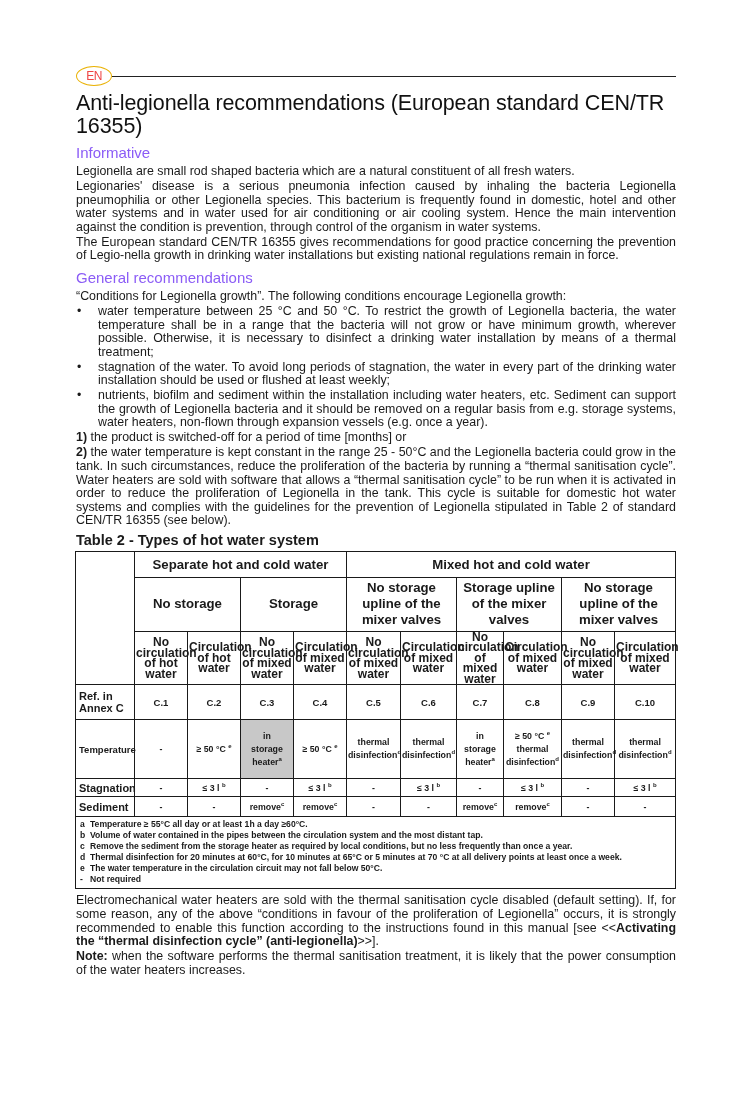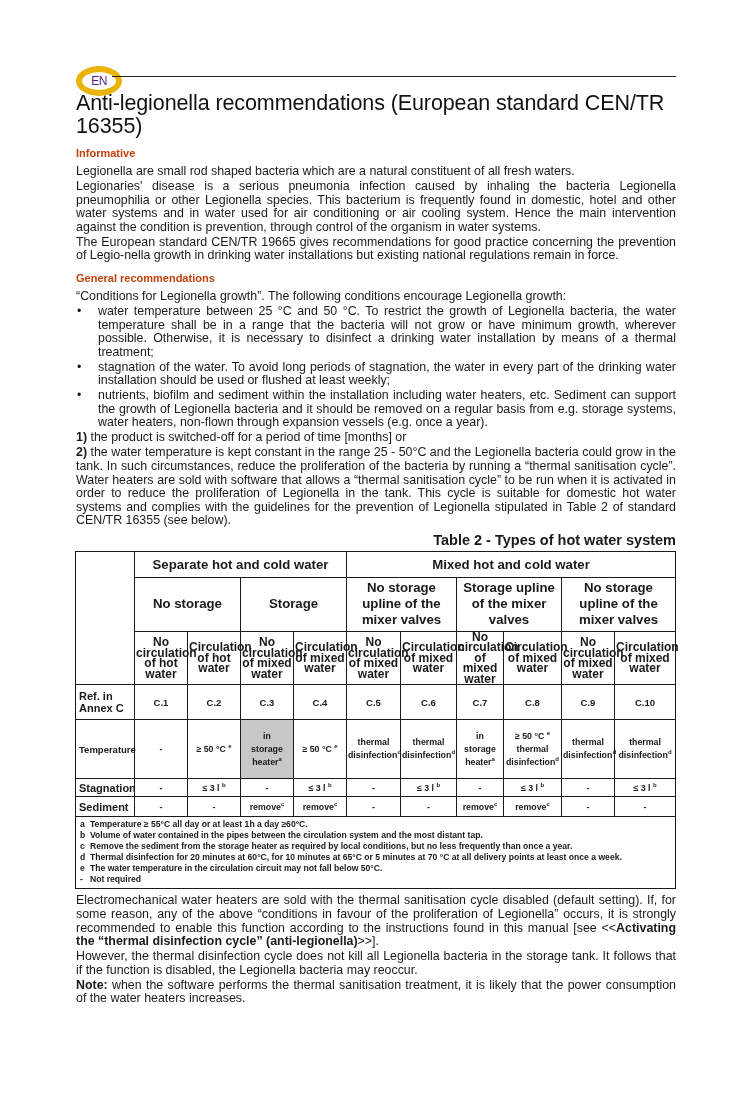--- a/index.html
+++ b/index.html
@@ -1,35 +1,35 @@
 <!DOCTYPE html>
 <html><head>
 <meta charset="utf-8">
 <style>
   html, body { margin:0; padding:0; background:#ffffff; }
   body { width:754px; height:1094px; position:relative; overflow:hidden;
          font-family:"Liberation Sans", sans-serif; color:#1a1a1a; }
   .page { position:absolute; left:76px; top:66px; width:600px; }
 
   .lang-row { position:relative; height:20px; }
-  .lang-badge { position:absolute; left:0; top:0; width:34px; height:18px; border:6px solid #eab308;
-                border-radius:50%; font-size:12px; line-height:18px; text-align:center; color:#4c1d95; letter-spacing:-0.5px; }
+  .lang-badge { position:absolute; left:0; top:0; width:34px; height:18px; border:1px solid #eab308;
+                border-radius:50%; font-size:12px; line-height:18px; text-align:center; color:#ef4444; letter-spacing:-0.5px; }
   .lang-line { position:absolute; left:36px; right:0; top:10px; border-top:1px solid #222; }
 
   h1 { font-size:21.5px; font-weight:normal; line-height:23px; margin:6px 0 6px 0; color:#111; letter-spacing:-0.1px; }
-  h2 { font-size:11px; font-weight:bold; margin:0 0 3px 0; line-height:18px; color:#c2410c; }
+  h2 { font-size:15px; font-weight:normal; margin:0 0 3px 0; line-height:18px; color:#8b5cf6; }
   p, li { font-size:12.4px; line-height:13.6px; margin:0; text-align:justify; }
   p { margin-bottom:1.4px; }
   .sec2 { margin-top:6px; }
   ul.bullets { list-style:none; padding:0; margin:1px 0 1px 0; }
   ul.bullets li { position:relative; padding-left:22px; margin-bottom:1.4px; }
   ul.bullets li .dot { position:absolute; left:1px; top:0; }
   b { font-weight:bold; }
 
-  .table-title { text-align:right; font-weight:bold; font-size:14.5px; margin:4px 0 2px 0; line-height:17px; }
+  .table-title { text-align:left; font-weight:bold; font-size:14.5px; margin:4px 0 2px 0; line-height:17px; }
 
   table.t2 { border-collapse:collapse; width:600px; margin-left:-1px; table-layout:fixed; }
   table.t2 td { border:1.6px solid #1a1a1a; text-align:center; font-weight:bold; padding:0 1px; color:#1a1a1a; }
   .th1 { font-size:13.2px; height:26px; }
   .th2 { font-size:13.2px; height:54px; line-height:16px; }
   .th3 { font-size:12px; line-height:10.5px; height:42px; }
   .rowlbl { text-align:left !important; padding-left:3px !important; font-size:11px; line-height:12px; }
   .r-ref td { height:34px; font-size:9.5px; }
   .r-temp td { height:58px; font-size:8.8px; line-height:13px; }
   .r-stag td { height:17px; font-size:8.8px; }
@@ -53,21 +53,21 @@
     <div class="lang-badge">EN</div>
     <div class="lang-line"></div>
   </div>
 
   <h1>Anti-legionella recommendations (European standard CEN/TR 16355)</h1>
 
   <section>
     <h2>Informative</h2>
     <p>Legionella are small rod shaped bacteria which are a natural constituent of all fresh waters.</p>
     <p>Legionaries' disease is a serious pneumonia infection caused by inhaling the bacteria Legionella pneumophilia or other Legionella species. This bacterium is frequently found in domestic, hotel and other water systems and in water used for air conditioning or air cooling system. Hence the main intervention against the condition is prevention, through control of the organism in water systems.</p>
-    <p>The European standard CEN/TR 19665 gives recommendations for good practice concerning the prevention of Legio-nella growth in drinking water installations but existing national regulations remain in force.</p>
+    <p>The European standard CEN/TR 16355 gives recommendations for good practice concerning the prevention of Legio-nella growth in drinking water installations but existing national regulations remain in force.</p>
   </section>
 
   <section class="sec2">
     <h2>General recommendations</h2>
     <p>“Conditions for Legionella growth”. The following conditions encourage Legionella growth:</p>
     <ul class="bullets">
       <li><span class="dot">•</span><span>water temperature between 25 °C and 50 °C. To restrict the growth of Legionella bacteria, the water temperature shall be in a range that the bacteria will not grow or have minimum growth, wherever possible. Otherwise, it is necessary to disinfect a drinking water installation by means of a thermal treatment;</span></li>
       <li><span class="dot">•</span><span>stagnation of the water. To avoid long periods of stagnation, the water in every part of the drinking water installation should be used or flushed at least weekly;</span></li>
       <li><span class="dot">•</span><span>nutrients, biofilm and sediment within the installation including water heaters, etc. Sediment can support the growth of Legionella bacteria and it should be removed on a regular basis from e.g. storage systems, water heaters, non-flown through expansion vessels (e.g. once a year).</span></li>
     </ul>
@@ -199,16 +199,15 @@
               <span class="note-key">-</span>
               <span>Not required</span>
             </div>
       </td>
     </tr>
   </tbody>
     </table>
 
   <section class="after">
     <p><span>Electromechanical water heaters are sold with the thermal sanitisation cycle disabled (default setting). If, for some reason, any of the above “conditions in favour of the proliferation of Legionella” occurs, it is strongly recommended to enable this function according to the instructions found in this manual [see &lt;&lt;</span><b>Activating the “thermal disinfection cycle” (anti-legionella)</b><span>&gt;&gt;].</span></p>
-    <p>However, the thermal disinfection cycle does not kill all Legionella bacteria in the storage tank. It follows that if the function is disabled, the Legionella bacteria may reoccur.</p>
     <p><b>Note:</b><span> when the software performs the thermal sanitisation treatment, it is likely that the power consumption of the water heaters increases.</span></p>
   </section>
 </div>
 
 </body></html>

